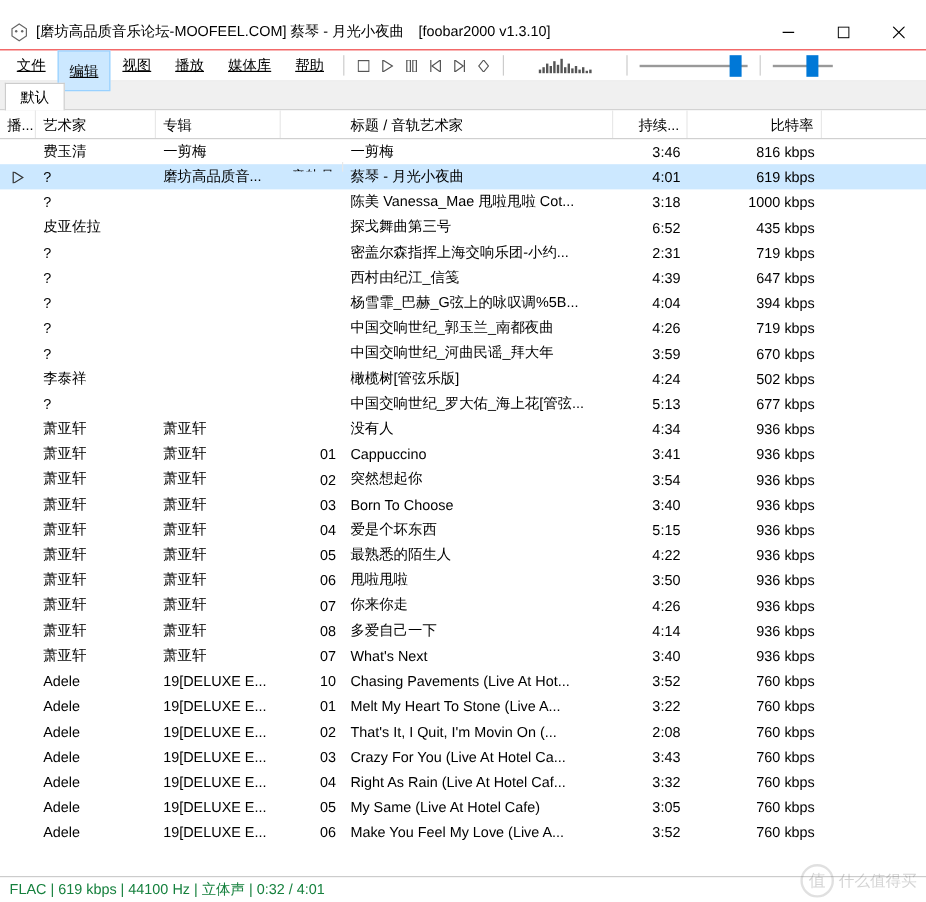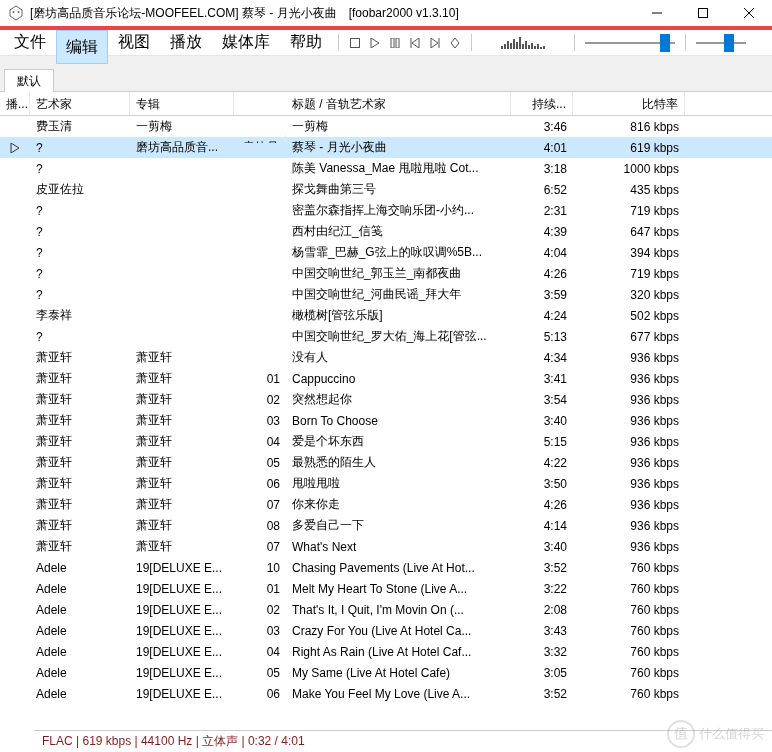--- a/index.html
+++ b/index.html
@@ -1,43 +1,43 @@
 <!DOCTYPE html>
 <html><head>
 <meta charset="utf-8">
 <style>
 * { box-sizing: border-box; margin: 0; padding: 0; }
 body { font-family: "Microsoft YaHei", "Segoe UI", sans-serif; font-size: 12px; background: #fff; color: #000; width: 772px; height: 752px; overflow: hidden; position: relative; }
-.titlebar { height: 30px; display: flex; align-items: center; padding: 0 0 0 8px; border-bottom: 4px solid #ef4444; }
+.titlebar { height: 30px; display: flex; align-items: center; padding: 0 0 0 8px; border-bottom: 1px solid #ef4444; margin-top: 12px; }
 .titlebar-icon { width: 16px; height: 16px; margin-right: 6px; display: inline-flex; align-items: center; justify-content: center; }
 .titlebar-text { flex: 1; font-size: 12px; color: #000; white-space: nowrap; overflow: hidden; }
 .win-controls { display: flex; }
 .win-btn { width: 46px; height: 30px; display: flex; align-items: center; justify-content: center; color: #000; }
 .menubar { height: 26px; display: flex; align-items: stretch; padding: 0 0 0 4px; border-bottom: 1px solid #e5e5e5; }
-.menu-item { padding: 0 10px; display: flex; align-items: center; font-size: 16px; }
+.menu-item { padding: 0 10px; display: flex; align-items: center; font-size: 12px; text-decoration: underline; }
 .menu-item.selected { background: #cce8ff; border: 1px solid #99d1ff; padding: 16px 9px; }
 .menu-sep { width: 1px; background: #ccc; margin: 4px 6px; }
 .toolbar-btn { width: 20px; display: flex; align-items: center; justify-content: center; color: #555; }
 .toolbar-vis { width: 90px; display: flex; align-items: flex-end; justify-content: center; gap: 1px; padding-bottom: 6px; }
 .toolbar-vis span { width: 2px; background: #555; }
 .slider { display: flex; align-items: center; margin: 0 4px; }
 .slider-track { height: 2px; background: #999; position: relative; }
 .slider-thumb { position: absolute; width: 10px; height: 18px; background: #0078d7; top: -8px; }
-.tabbar { height: 36px; display: flex; align-items: flex-end; border-bottom: 1px solid #ccc; background: #f0f0f0; padding-left: 4px; }
+.tabbar { height: 24px; display: flex; align-items: flex-end; border-bottom: 1px solid #ccc; background: #f0f0f0; padding-left: 4px; }
 .tab { padding: 3px 12px 2px; border: 1px solid #ccc; border-bottom: none; background: #fff; font-size: 12px; margin-bottom: -1px; }
 .headers { height: 24px; display: flex; background: #fff; border-bottom: 1px solid #d0d0d0; }
 .hcol { border-right: 1px solid #e8e8e8; padding: 4px 6px; font-size: 12px; overflow: hidden; white-space: nowrap; }
 .hcol.right { text-align: right; }
 .playlist { height: 588px; overflow-y: auto; }
 .row { height: 21px; display: flex; align-items: center; font-size: 12px; }
 .row.playing { background: #cce8ff; }
 .cell { padding: 0 6px; overflow: hidden; white-space: nowrap; text-overflow: ellipsis; }
 .cell.right { text-align: right; }
 .cell.num { text-align: right; }
-.statusbar { position: absolute; bottom: 0; left: 0; right: 0; height: 22px; border-top: 1px solid #ccc; display: flex; align-items: center; padding: 0 8px; font-size: 12px; color: #7f1d1d; background: #fff; margin-left: 34px; }
+.statusbar { position: absolute; bottom: 0; left: 0; right: 0; height: 22px; border-top: 1px solid #ccc; display: flex; align-items: center; padding: 0 8px; font-size: 12px; color: #15803d; background: #fff; }
 .watermark { position: absolute; right: 8px; bottom: 4px; opacity: 0.25; font-size: 13px; display: flex; align-items: center; gap: 4px; color: #555; }
 .watermark-icon { width: 28px; height: 28px; border-radius: 50%; border: 2px solid #888; display: flex; align-items: center; justify-content: center; font-size: 14px; }
 .play-indicator { display: flex; align-items: center; justify-content: center; color: #333; }
 
 .c-play { width: 30px; flex-shrink: 0; }
 .c-artist { width: 100px; flex-shrink: 0; }
 .c-album { width: 104px; flex-shrink: 0; }
 .c-trackno { width: 52px; flex-shrink: 0; margin-top: 43px; }
 .c-title { width: 225px; flex-shrink: 0; }
 .c-dur { width: 62px; flex-shrink: 0; }
@@ -239,21 +239,21 @@
       <div class="cell c-dur right">4:26</div>
       <div class="cell c-bitrate right">719 kbps</div>
     </div>
     <div class="row">
       <div class="cell c-play play-indicator"></div>
       <div class="cell c-artist">?</div>
       <div class="cell c-album"></div>
       <div class="cell c-trackno num"></div>
       <div class="cell c-title">中国交响世纪_河曲民谣_拜大年</div>
       <div class="cell c-dur right">3:59</div>
-      <div class="cell c-bitrate right">320 kbps</div>
+      <div class="cell c-bitrate right">670 kbps</div>
     </div>
     <div class="row">
       <div class="cell c-play play-indicator"></div>
       <div class="cell c-artist">李泰祥</div>
       <div class="cell c-album"></div>
       <div class="cell c-trackno num"></div>
       <div class="cell c-title">橄榄树[管弦乐版]</div>
       <div class="cell c-dur right">4:24</div>
       <div class="cell c-bitrate right">502 kbps</div>
     </div>

